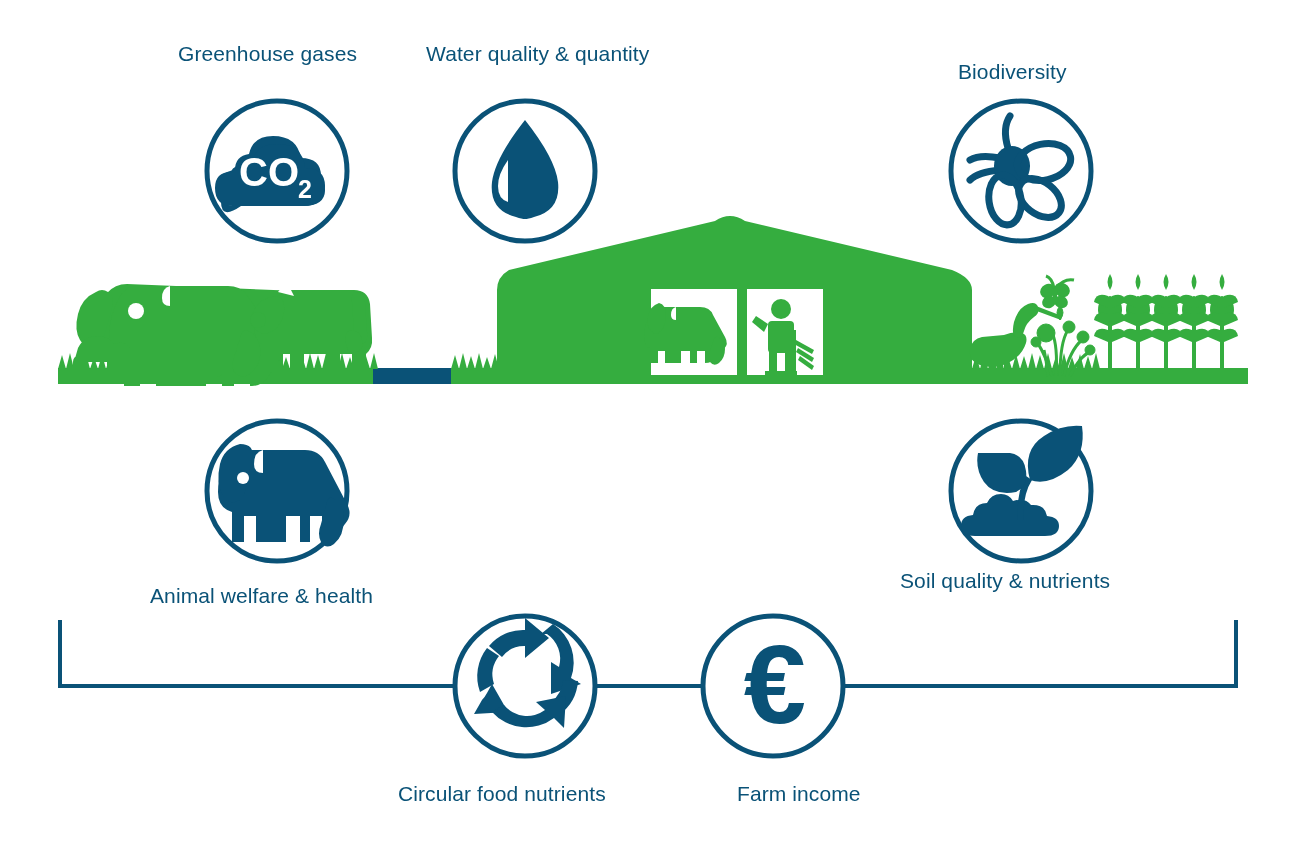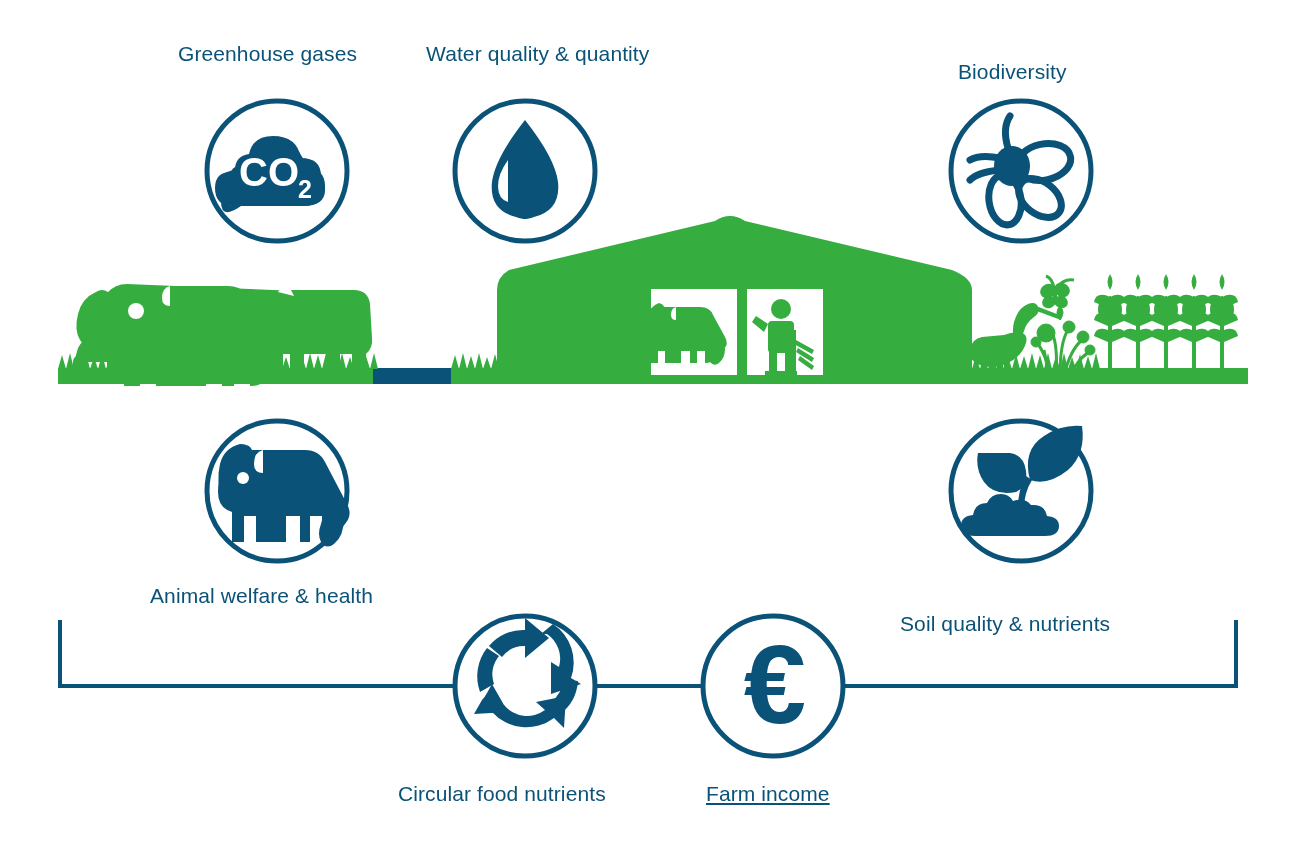--- a/index.html
+++ b/index.html
@@ -15,23 +15,23 @@
     font-size:21px;
     color:#0a5277;
     white-space:nowrap;
     letter-spacing:.1px;
     line-height:1;
   }
   .lbl-ghg{left:178px;top:43px;}
   .lbl-water{left:398px;top:43px;margin-left:28px;}
   .lbl-bio{left:958px;top:61px;}
   .lbl-animal{left:150px;top:585px;text-align:center;}
-  .lbl-soil{left:900px;top:613px;}
+  .lbl-soil{left:900px;top:570px;}
   .lbl-circ{left:398px;top:783px;}
-  .lbl-income{left:706px;top:783px;text-decoration:underline;}
+  .lbl-income{left:737px;top:783px;}
   svg{display:block;}
 </style>
 </head>
 <body>
 
 <div id="infographic">
 
   <div class="label lbl-ghg">Greenhouse gases</div>
   <div class="label lbl-water">Water quality &amp; quantity</div>
   <div class="label lbl-bio">Biodiversity</div>

